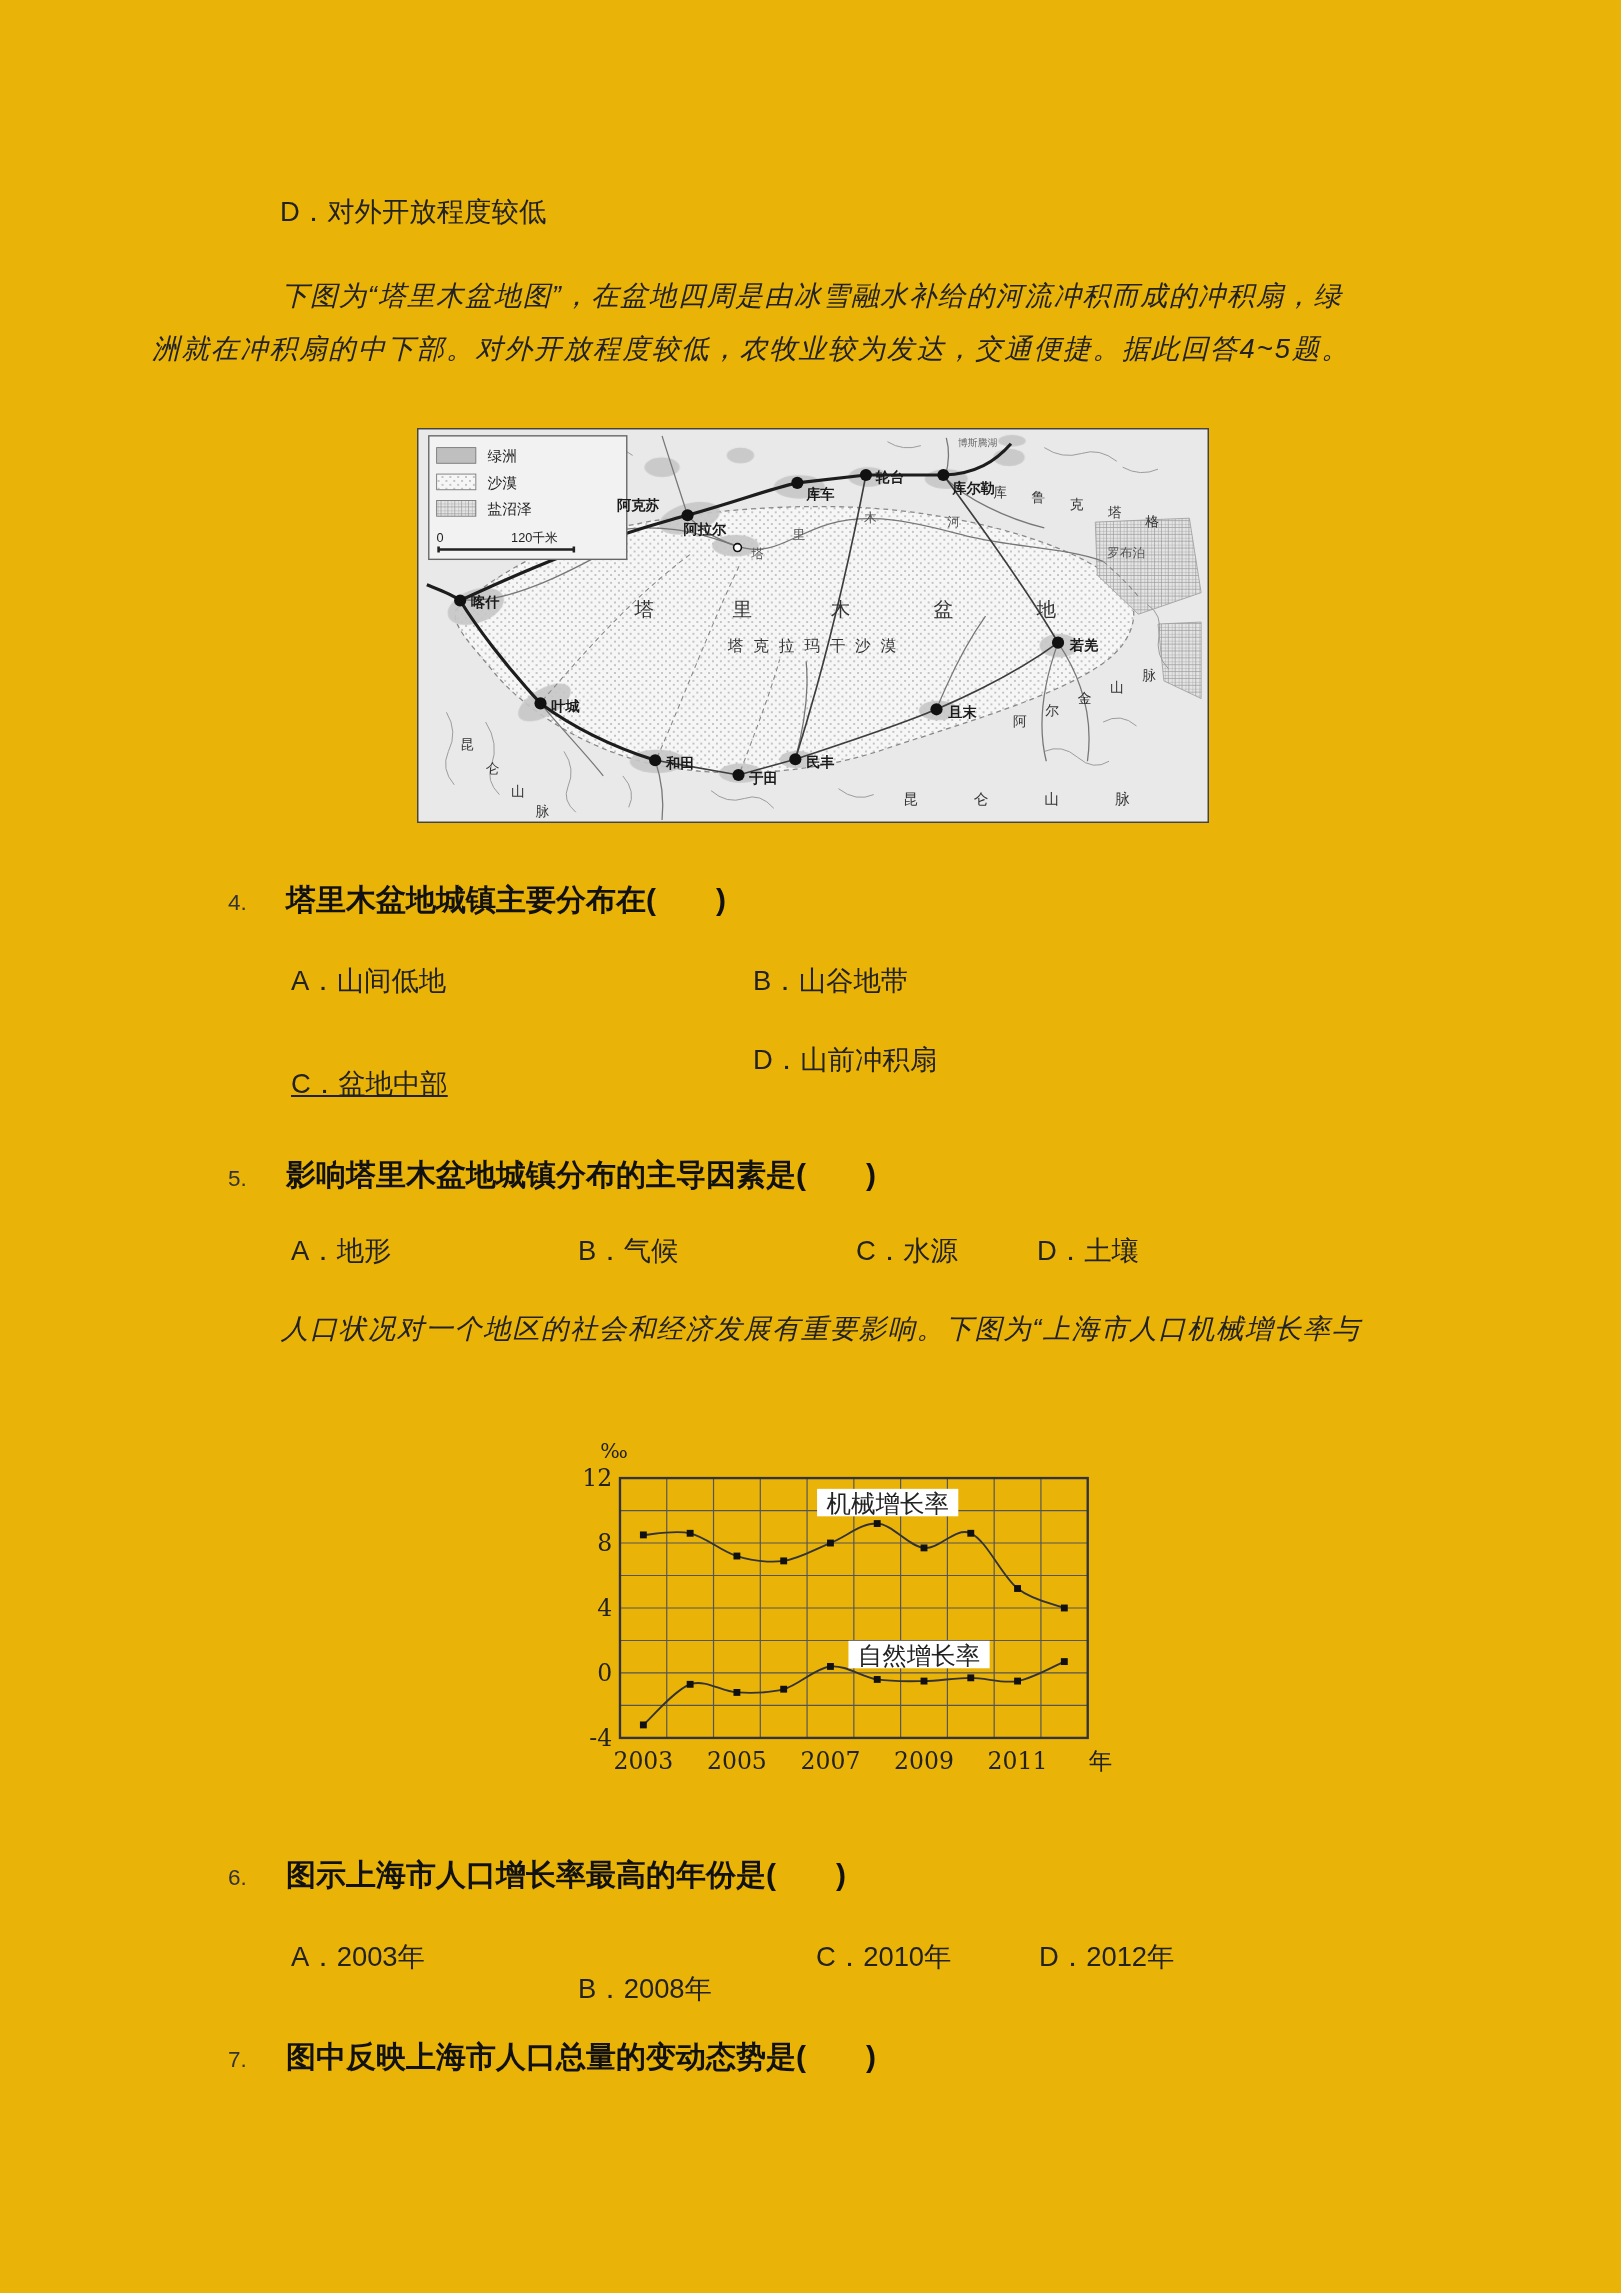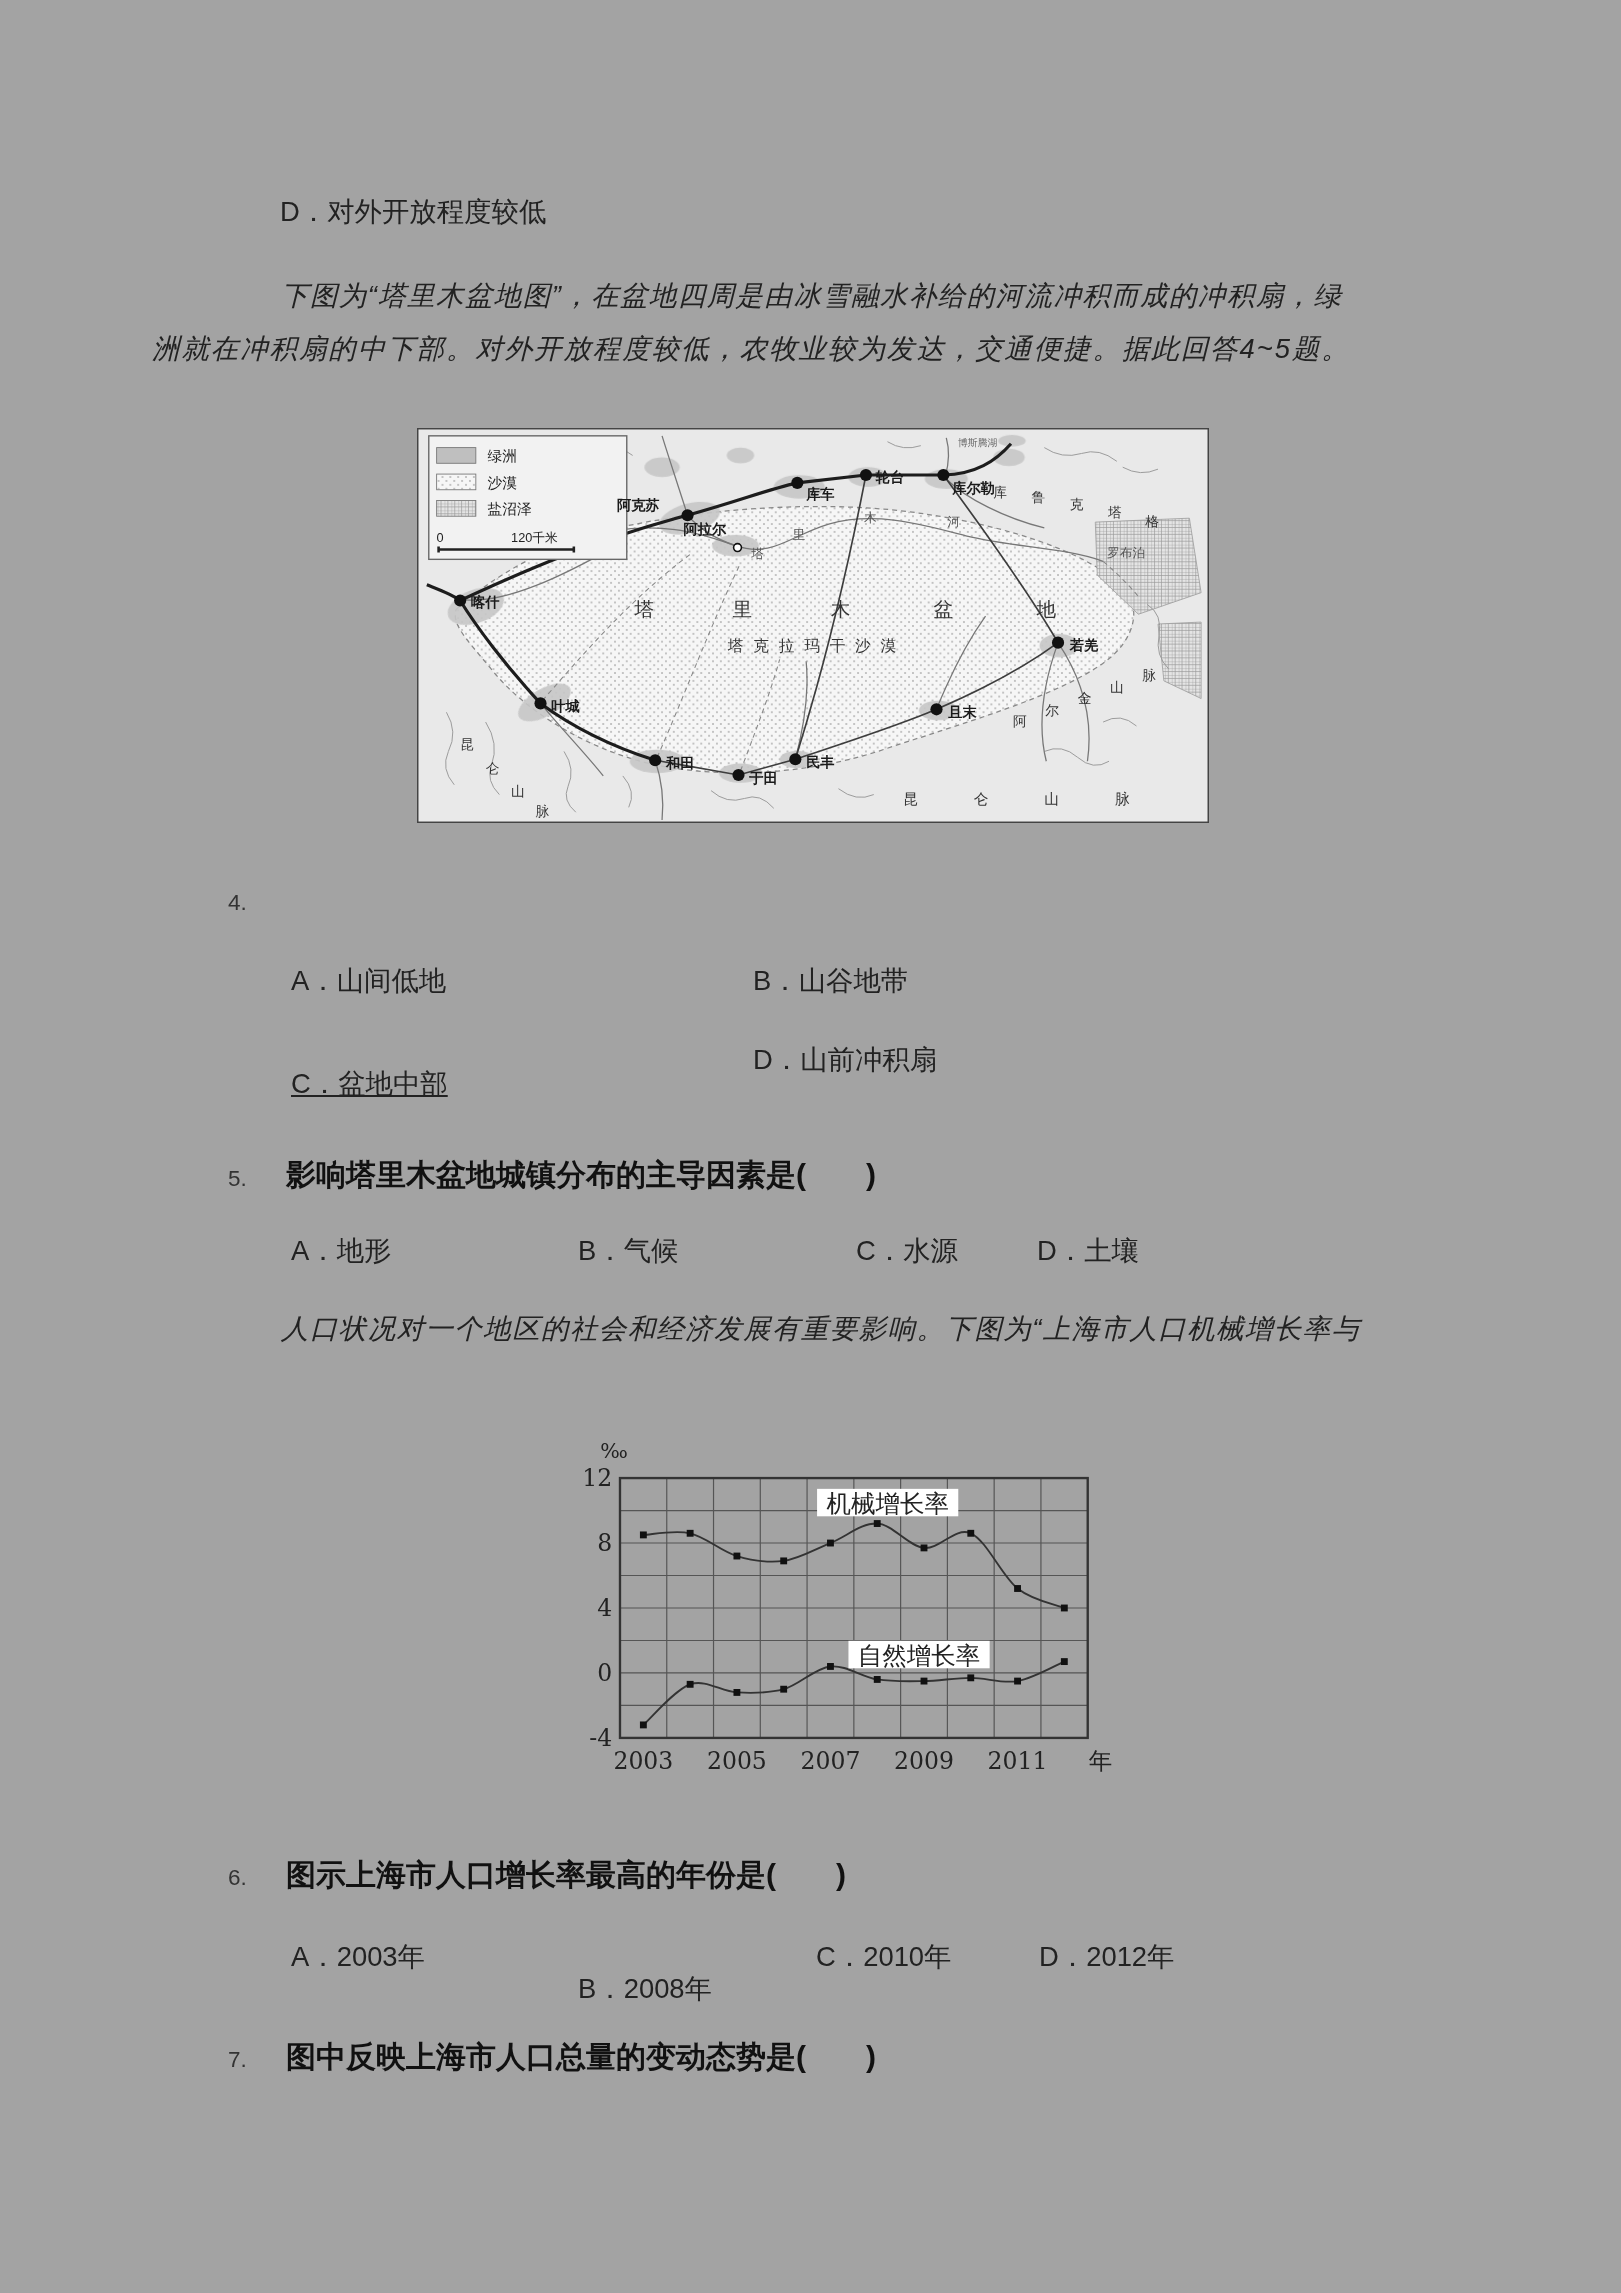--- a/index.html
+++ b/index.html
@@ -1,16 +1,16 @@
 <!DOCTYPE html>
 <html><head>
 <meta charset="utf-8">
 <style>
   html,body{margin:0;padding:0;background:#fff;}
-  #page{position:relative;width:1621px;height:2294px;background:#a3a3a3;overflow:hidden;
+  #page{position:relative;width:1621px;height:2294px;background:#eab308;overflow:hidden;
         font-family:"Liberation Sans","DejaVu Sans",sans-serif;color:#1c1c1c;}
   .abs{position:absolute;white-space:nowrap;}
   .opt{font-size:27.4px;color:#222;}
   .stem{font-size:30px;font-weight:bold;color:#111;}
   .qnum{font-size:22.5px;color:#333;}
   .kai{font-size:27.4px;font-style:italic;color:#222;letter-spacing:1.5px;}
   svg text{user-select:none;}
 </style>
 </head>
 <body>
@@ -185,20 +185,21 @@
         <text x="96" y="375" font-size="14" fill="#333">山</text>
         <text x="121" y="396" font-size="14" fill="#333">脉</text>
         <text x="341" y="133" font-size="13" fill="#555">塔</text>
         <text x="383" y="113" font-size="13" fill="#555">里</text>
         <text x="456" y="96" font-size="13" fill="#555">木</text>
         <text x="541" y="100" font-size="13" fill="#555">河</text>
       </g>
   </svg>
 
   <div class="abs qnum" style="left:228px;top:890px;">4.</div>
+  <div class="abs stem" style="left:286px;top:880px;">塔里木盆地城镇主要分布在(　　)</div>
   <div class="abs opt" style="left:291px;top:963px;">A．山间低地</div>
   <div class="abs opt" style="left:753px;top:963px;">B．山谷地带</div>
   <div class="abs opt" style="left:291px;top:1066px;text-decoration:underline;">C．盆地中部</div>
   <div class="abs opt" style="left:753px;top:1042px;">D．山前冲积扇</div>
 
   <div class="abs qnum" style="left:228px;top:1166px;">5.</div>
   <div class="abs stem" style="left:286px;top:1155px;">影响塔里木盆地城镇分布的主导因素是(　　)</div>
   <div class="abs opt" style="left:291px;top:1233px;">A．地形</div>
   <div class="abs opt" style="left:578px;top:1233px;">B．气候</div>
   <div class="abs opt" style="left:856px;top:1233px;">C．水源</div>

